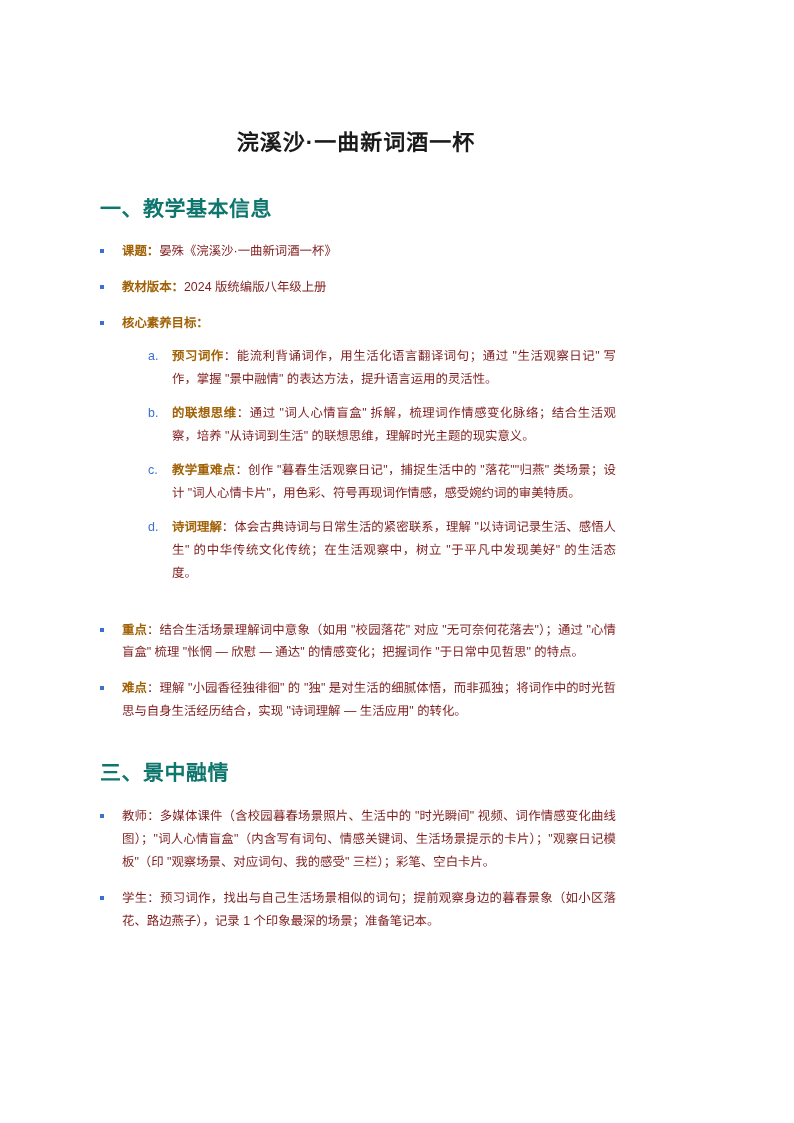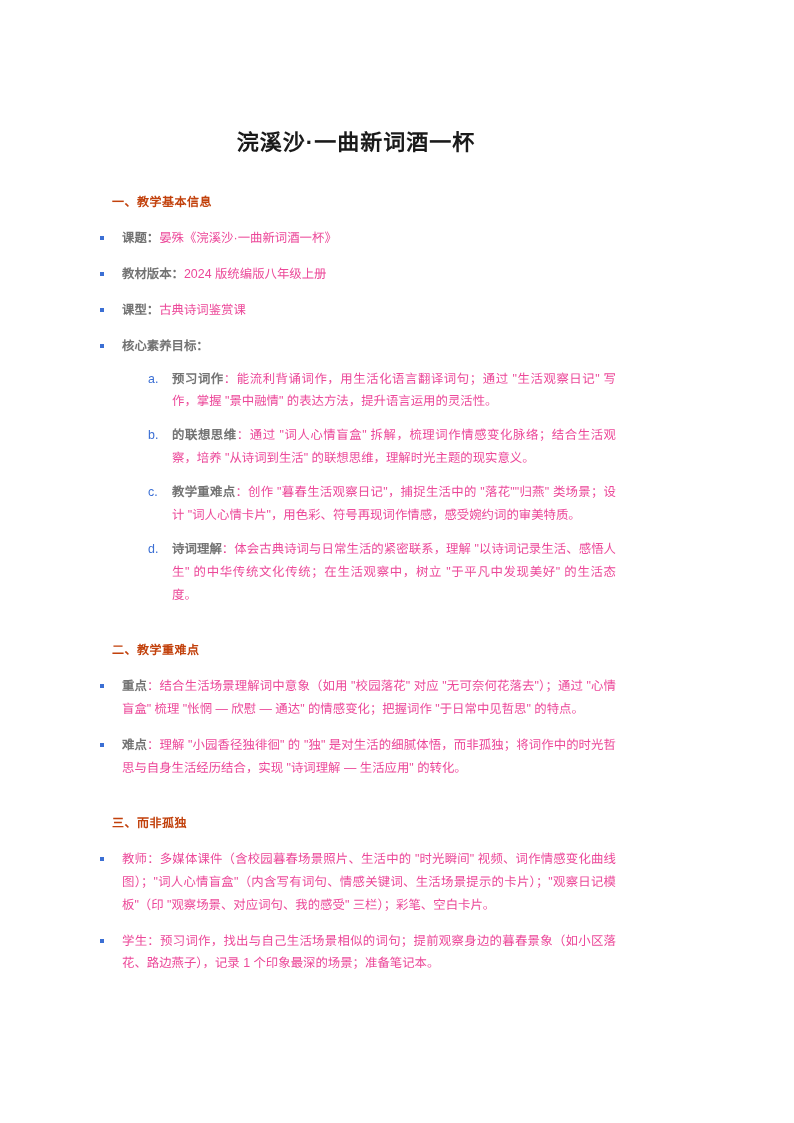--- a/index.html
+++ b/index.html
@@ -29,24 +29,24 @@
     color: #1a1a1a;
     text-align: center;
     margin: 32px 0 0 0;
     letter-spacing: 1px;
     line-height: 1.4;
   }
   .section {
     margin-top: 34px;
   }
   .section-heading {
-    font-size: 12px;
+    font-size: 21px;
     font-weight: bold;
-    color: #c2410c;
-    margin: 0 0 16px 16px;
+    color: #0f766e;
+    margin: 0 0 16px 4px;
     line-height: 1.5;
     letter-spacing: 0.5px;
   }
   ul.bullets {
     list-style: none;
     margin: 0;
     padding: 0;
   }
   ul.bullets > li {
     position: relative;
@@ -92,47 +92,43 @@
     top: 0;
     color: #3b6fd4;
     font-size: 12.4px;
     line-height: 1.85;
   }
   .sub-list-wrap {
     padding-left: 24px;
   }
   .lbl {
     font-weight: bold;
-    color: #737373;
+    color: #a16207;
   }
   .txt {
-    color: #ec4899;
+    color: #7f1d1d;
   }
 </style>
 </head>
 <body>
 
 <div class="page">
 
   <h1 class="doc-title">浣溪沙·一曲新词酒一杯</h1>
 
   <div class="section">
     <h2 class="section-heading">一、教学基本信息</h2>
     <ul class="bullets">
       <li>
         <span class="bullet-dot"></span>
         <span class="lbl">课题：</span><span class="txt">晏殊《浣溪沙·一曲新词酒一杯》</span>
       </li>
       <li>
         <span class="bullet-dot"></span>
         <span class="lbl">教材版本：</span><span class="txt">2024 版统编版八年级上册</span>
-      </li>
-      <li>
-        <span class="bullet-dot"></span>
-        <span class="lbl">课型：</span><span class="txt">古典诗词鉴赏课</span>
       </li>
       <li>
         <span class="bullet-dot"></span>
         <span class="lbl">核心素养目标：</span><span class="txt"></span>
         <div class="sub-list-wrap">
           <ol class="alpha">
             <li>
               <span class="alpha-marker">a.</span>
               <span class="lbl">预习词作</span><span class="txt">：能流利背诵词作，用生活化语言翻译词句；通过 "生活观察日记" 写作，掌握 "景中融情" 的表达方法，提升语言运用的灵活性。</span>
             </li>
@@ -148,35 +144,34 @@
               <span class="alpha-marker">d.</span>
               <span class="lbl">诗词理解</span><span class="txt">：体会古典诗词与日常生活的紧密联系，理解 "以诗词记录生活、感悟人生" 的中华传统文化传统；在生活观察中，树立 "于平凡中发现美好" 的生活态度。</span>
             </li>
           </ol>
         </div>
       </li>
     </ul>
   </div>
 
   <div class="section">
-    <h2 class="section-heading">二、教学重难点</h2>
     <ul class="bullets">
       <li>
         <span class="bullet-dot"></span>
         <span class="lbl">重点</span><span class="txt">：结合生活场景理解词中意象（如用 "校园落花" 对应 "无可奈何花落去"）；通过 "心情盲盒" 梳理 "怅惘 — 欣慰 — 通达" 的情感变化；把握词作 "于日常中见哲思" 的特点。</span>
       </li>
       <li>
         <span class="bullet-dot"></span>
         <span class="lbl">难点</span><span class="txt">：理解 "小园香径独徘徊" 的 "独" 是对生活的细腻体悟，而非孤独；将词作中的时光哲思与自身生活经历结合，实现 "诗词理解 — 生活应用" 的转化。</span>
       </li>
     </ul>
   </div>
 
   <div class="section">
-    <h2 class="section-heading">三、而非孤独</h2>
+    <h2 class="section-heading">三、景中融情</h2>
     <ul class="bullets">
       <li>
         <span class="bullet-dot"></span>
         <span class="txt">教师：</span><span class="txt">多媒体课件（含校园暮春场景照片、生活中的 "时光瞬间" 视频、词作情感变化曲线图）；"词人心情盲盒"（内含写有词句、情感关键词、生活场景提示的卡片）；"观察日记模板"（印 "观察场景、对应词句、我的感受" 三栏）；彩笔、空白卡片。</span>
       </li>
       <li>
         <span class="bullet-dot"></span>
         <span class="txt">学生：</span><span class="txt">预习词作，找出与自己生活场景相似的词句；提前观察身边的暮春景象（如小区落花、路边燕子），记录 1 个印象最深的场景；准备笔记本。</span>
       </li>
     </ul>

